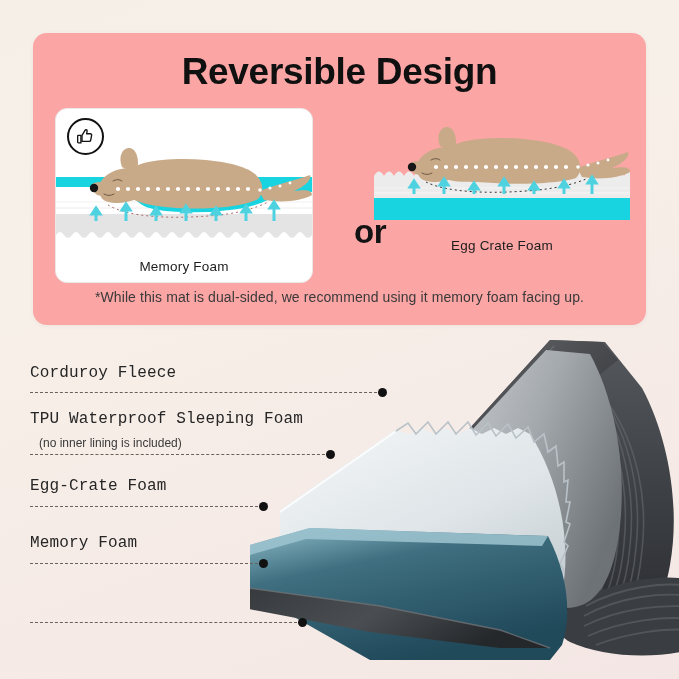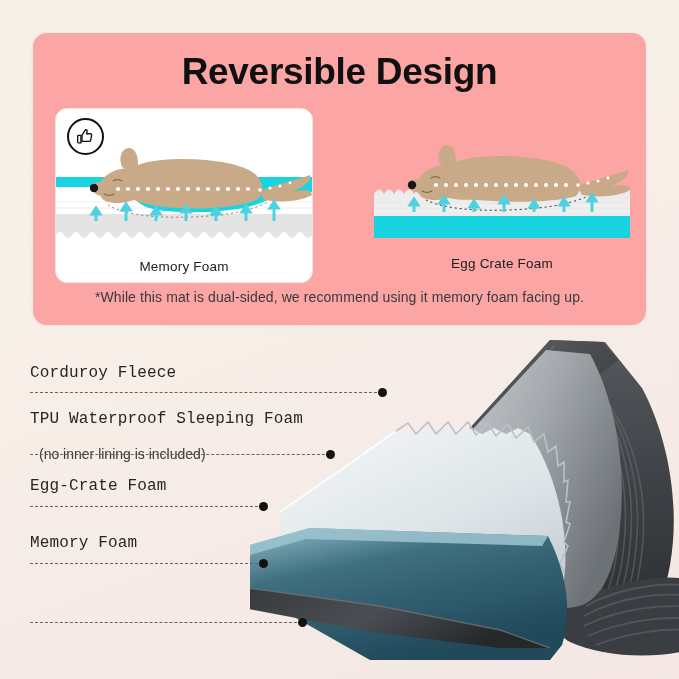--- a/index.html
+++ b/index.html
@@ -22,21 +22,21 @@
     font-size:37px;font-weight:700;color:#101010;letter-spacing:-.3px;
     font-family:"Liberation Sans", sans-serif;
   }
 
   
   .subpanel{
     position:absolute;left:22px;top:75px;width:256px;height:173px;
     border:1px solid #e9e9e9;border-radius:12px;background:#fff;overflow:hidden;
   }
   .panel-right{
-    position:absolute;left:341px;top:75px;width:256px;height:173px;overflow:hidden;
+    position:absolute;left:341px;top:57px;width:256px;height:173px;overflow:hidden;
   }
 
   .thumb-badge{
     position:absolute;left:11px;top:9px;width:33px;height:33px;
     border:2px solid #121212;border-radius:50%;
     display:flex;align-items:center;justify-content:center;z-index:5;
   }
   .thumb-badge svg{display:block;}
 
   .scene{position:absolute;left:0;top:0;width:100%;height:142px;}
@@ -58,21 +58,21 @@
     font-size:14px;color:#3a3a3a;letter-spacing:.1px;
   }
 
   
   .labels{position:absolute;left:0;top:352px;width:679px;height:300px;}
   .label-row{position:absolute;left:30px;}
   .label-main{
     font-size:16px;color:#262626;letter-spacing:.15px;white-space:nowrap;font-family:Liberation Mono, monospace;
   }
   .label-sub{
-    font-size:14px;color:#3a3a3a;margin-left:9px;margin-top:18px;white-space:nowrap;
+    font-size:12px;color:#3a3a3a;margin-left:9px;margin-top:8px;white-space:nowrap;
   }
   .leader{
     position:absolute;height:1px;
     border-top:1.5px dashed #6a6259;
   }
   .leader-dot{
     position:absolute;width:9px;height:9px;border-radius:50%;background:#111;
   }
 
   
@@ -282,20 +282,21 @@
               <g transform="translate(218,0)">
                   <path d="M0 104 L0 90 M-4 93 L0 87 L4 93 Z" stroke="#4fd2e0" stroke-width="3"></path>
                 </g>
             </g>
           </g>
         </svg>
       </div>
       <div class="panel-caption right">Egg Crate Foam</div>
     </div>
 
+    <div class="or-text">or</div>
 
     <div class="footnote">*While this mat is dual-sided, we recommend using it memory foam facing up.</div>
   </div>
 
   <div class="product">
     <svg width="440" height="330" viewBox="0 0 440 330">
       <defs>
         <linearGradient id="cordTop" x1="0" y1="0" x2="1" y2="1">
           <stop offset="0" stop-color="#6c6e71"></stop>
             <stop offset=".45" stop-color="#4a4c50"></stop>

